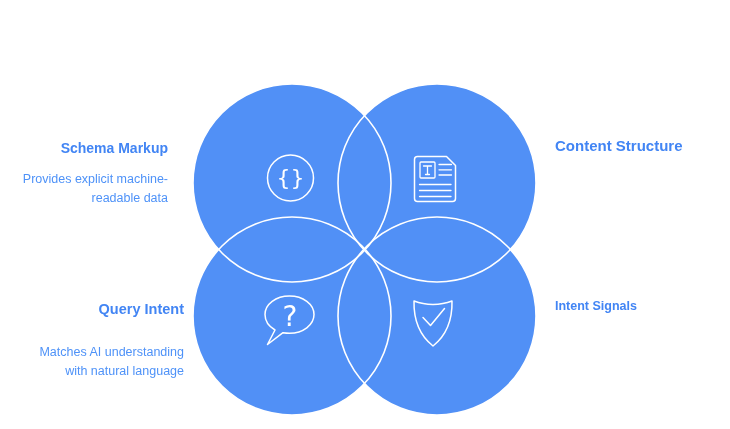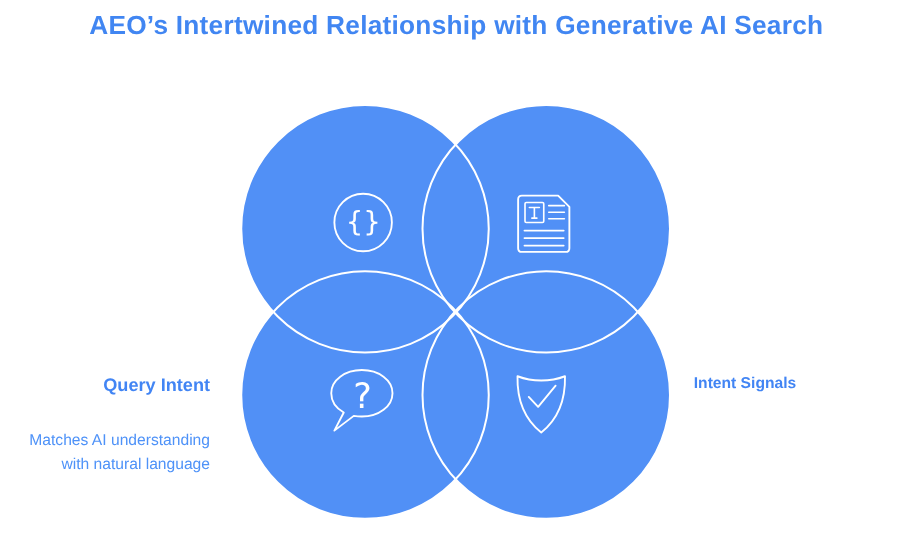--- a/index.html
+++ b/index.html
@@ -20,40 +20,39 @@
   .align-right { text-align:right; }
 
   .pos-schema  { left:6px;   top:140px; width:162px; }
   .pos-schema h2 { font-size:14px; }
   .pos-schema p  { margin-top:12px; }
 
   .pos-content { left:555px; top:137px; width:152px; }
   .pos-content h2 { font-size:15px; }
   .pos-content p  { margin-top:16px; }
 
-  .pos-query   { left:4px;   top:300px; width:164px; }
+  .pos-query   { left:20px;   top:300px; width:164px; }
   .pos-query h2 { font-size:14.5px; }
   .pos-query p  { margin-top:25px; }
 
   .pos-trust   { left:555px; top:299px; width:142px; }
   .pos-trust h2 { font-size:12.5px; }
   .pos-trust p  { margin-top:14px; font-size:12px; }
 
   .circle-fill   { fill:#5190F6; }
   .circle-stroke { fill:none; stroke:#FFFFFF; stroke-width:1.6; }
   .oline { fill:none; stroke:#FFFFFF; stroke-width:1.5; stroke-linecap:round; stroke-linejoin:round; }
   .oline-thin { fill:none; stroke:#FFFFFF; stroke-width:1.3; stroke-linecap:round; stroke-linejoin:round; }
   .iglyph { fill:#FFFFFF; font-family:"DejaVu Sans", sans-serif; }
 </style>
 </head>
 <body>
 
 <div class="canvas">
 
-  <h1 class="title">AEO’s Intertwined Relationship with Generative AI Search</h1>
 
   <svg class="venn" viewBox="0 0 730 429" xmlns="http://www.w3.org/2000/svg">
 
     <g>
       <circle class="circle-fill" cx="292" cy="183" r="99"></circle>
       <circle class="circle-fill" cx="437" cy="183" r="99"></circle>
       <circle class="circle-fill" cx="292" cy="316" r="99"></circle>
       <circle class="circle-fill" cx="437" cy="316" r="99"></circle>
     </g>
 
@@ -82,22 +81,27 @@
       <path class="oline" d="M314,314.5 C314,304 303,296 289.5,296 C276,296 265,304 265,314.5 C265,321 269,326.5 275,330 L267.5,344.5 L283,332.7 C285,333 287.2,333.2 289.5,333.2 C303,333.2 314,325 314,314.5 Z"></path>
       <text class="iglyph" x="290" y="326" font-size="28" text-anchor="middle">?</text>
     </g>
 
     <g>
       <path class="oline" d="M414,301 C420,303.3 426.5,304.4 433,304.4 C439.5,304.4 446,303.3 452,301 C452.4,319 447.5,334.5 433,346 C418.5,334.5 413.6,319 414,301 Z"></path>
       <path class="oline" stroke-width="2.2" d="M423,317.5 L430.5,325.5 L444.5,308.5"></path>
     </g>
   </svg>
 
+  <div class="label pos-schema align-right">
+    <h2>Schema Markup</h2>
+    <p>Provides explicit machine-readable data</p>
+  </div>
 
   <div class="label pos-content">
+    <h2>Content Structure</h2>
   </div>
 
   <div class="label pos-query align-right">
     <h2>Query Intent</h2>
     <p>Matches AI understanding with natural language</p>
   </div>
 
   <div class="label pos-trust">
     <h2>Intent Signals</h2>
   </div>

